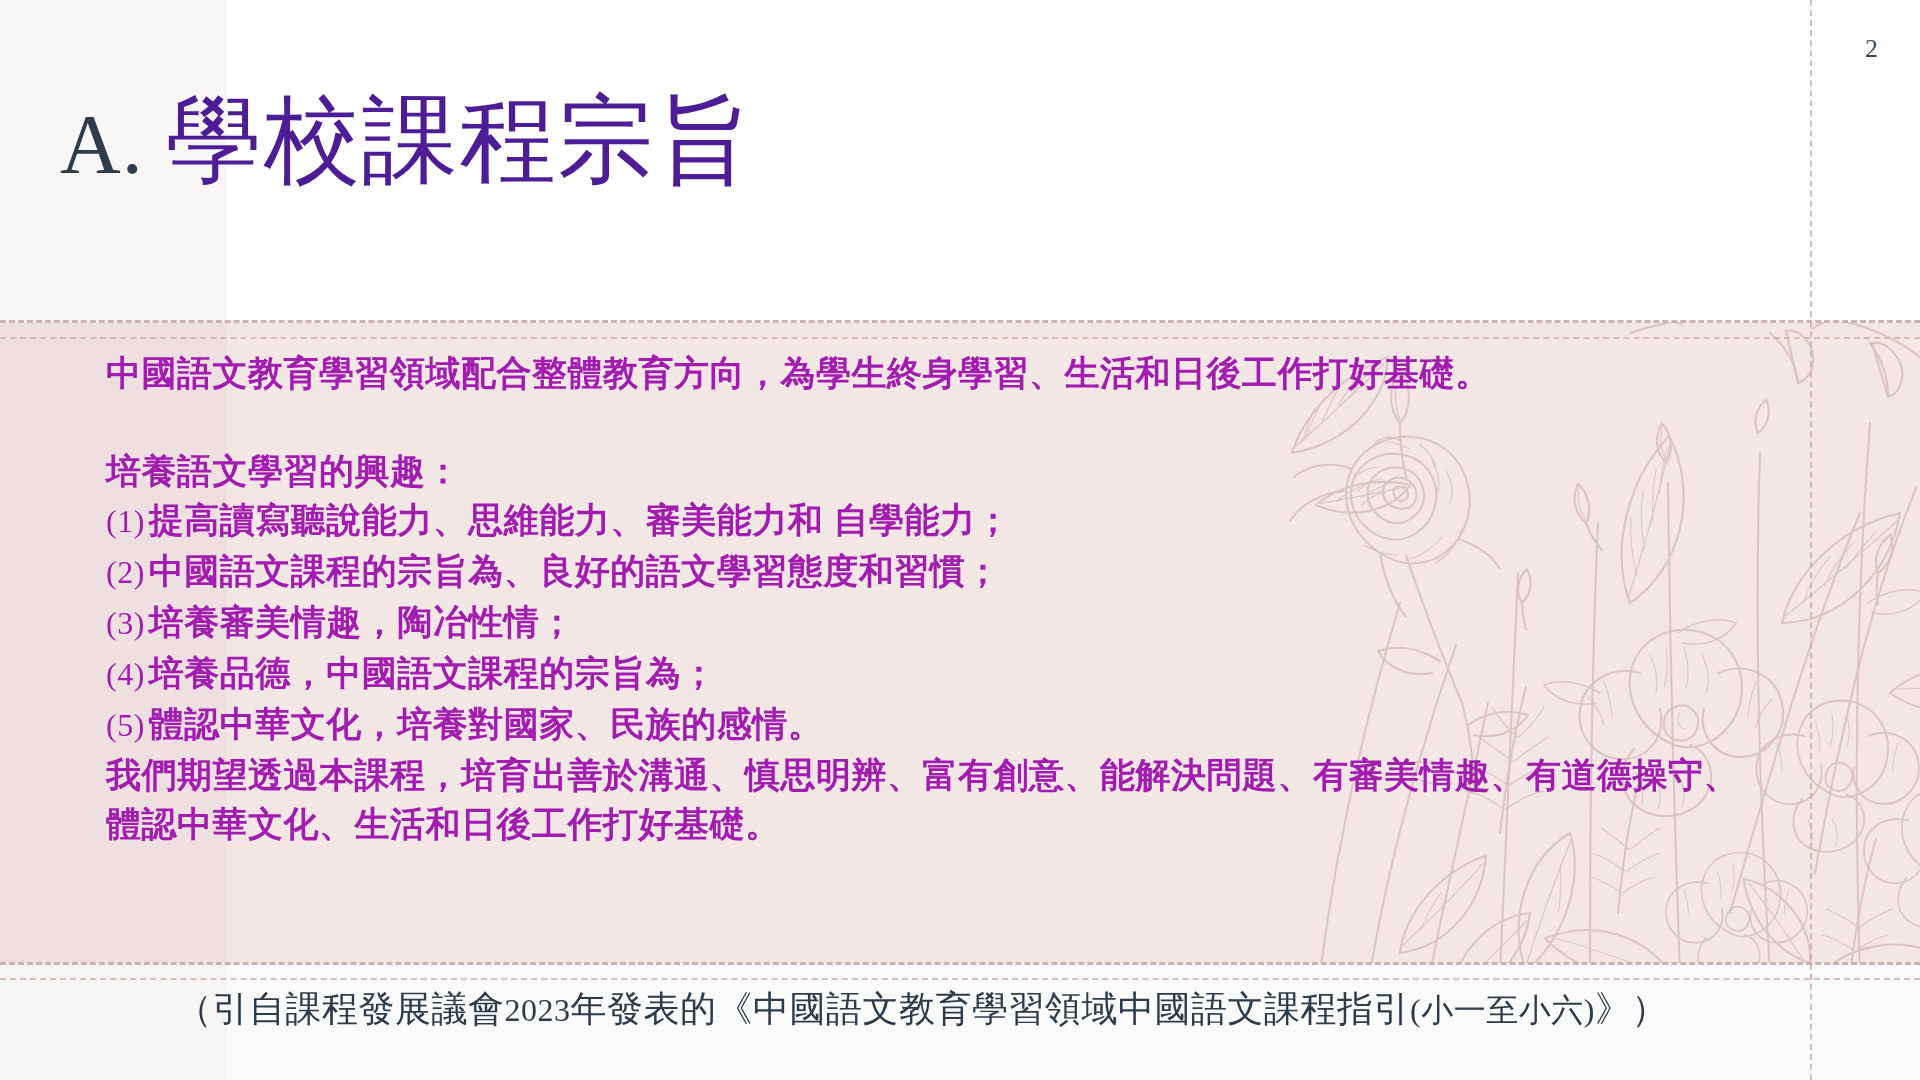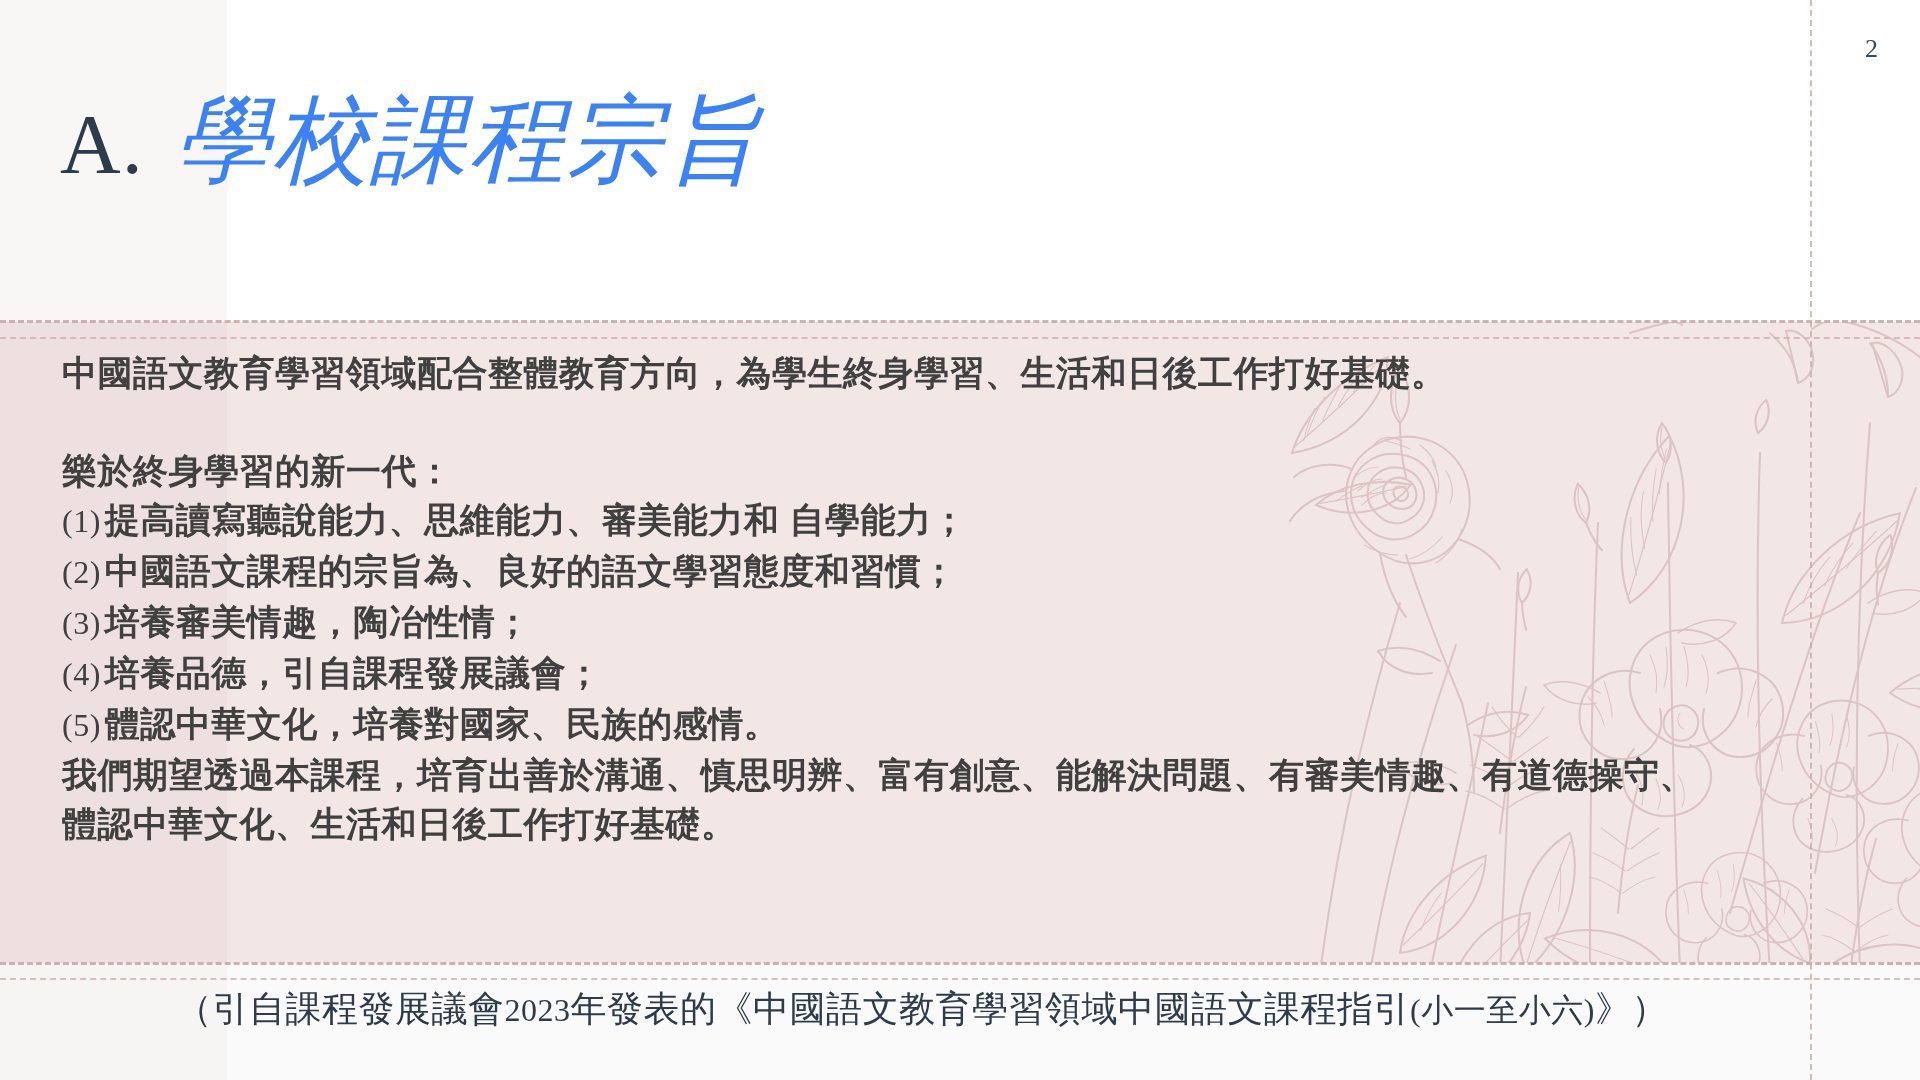--- a/index.html
+++ b/index.html
@@ -110,25 +110,24 @@
     font-family: "Liberation Serif", "DejaVu Serif", serif;
     font-size: 84px;
     font-weight: 400;
     color: #2e3b4b;
     letter-spacing: 1px;
   }
   .title-text {
     font-family: "Liberation Sans", "DejaVu Sans", sans-serif;
     font-size: 96px;
     font-weight: 400;
-    color: #3b82f6;
-    margin-left: 31px;
+    color: #4c1d95;
+    margin-left: 22px;
     letter-spacing: 2px;
     line-height: 1;
-    font-style: italic;
   }
 
   
   .page-number {
     position: absolute;
     right: 42px;
     top: 34px;
     font-family: "Liberation Serif", "DejaVu Serif", serif;
     font-size: 26px;
     color: #3a4757;
@@ -138,24 +137,25 @@
   .body-block {
     position: absolute;
     left: 62px;
     top: 348px;
     width: 1858px;
   }
   .body-line {
     font-family: "Liberation Sans", "DejaVu Sans", sans-serif;
     font-size: 35px;
     font-weight: bold;
-    color: #404040;
+    color: #a21caf;
     line-height: 49px;
     white-space: nowrap;
     letter-spacing: 0.5px;
+    margin-left: 44px;
   }
   .body-line.spacer {
     height: 49px;
   }
   .marker {
     font-family: "Liberation Serif", "DejaVu Serif", serif;
     font-weight: normal;
     font-size: 32px;
     margin-right: 4px;
   }
@@ -463,33 +463,33 @@
     <span class="title-letter">A.</span>
     <span class="title-text">學校課程宗旨</span>
   </div>
 
   <div class="body-block">
 
     <div class="body-line">中國語文教育學習領域配合整體教育方向，為學生終身學習、生活和日後工作打好基礎。</div>
 
     <div class="body-line spacer"></div>
 
-    <div class="body-line">樂於終身學習的新一代：</div>
+    <div class="body-line">培養語文學習的興趣：</div>
 
     <div class="body-line">
       <span class="marker">(1)</span><span>提高讀寫聽說能力、思維能力、審美能力和 自學能力；</span>
     </div>
     <div class="body-line">
       <span class="marker">(2)</span><span>中國語文課程的宗旨為、良好的語文學習態度和習慣；</span>
     </div>
     <div class="body-line">
       <span class="marker">(3)</span><span>培養審美情趣，陶冶性情；</span>
     </div>
     <div class="body-line">
-      <span class="marker">(4)</span><span>培養品德，引自課程發展議會；</span>
+      <span class="marker">(4)</span><span>培養品德，中國語文課程的宗旨為；</span>
     </div>
     <div class="body-line">
       <span class="marker">(5)</span><span>體認中華文化，培養對國家、民族的感情。</span>
     </div>
 
     <div class="body-line">我們期望透過本課程，培育出善於溝通、慎思明辨、富有創意、能解決問題、有審美情趣、有道德操守、</div>
     <div class="body-line">體認中華文化、生活和日後工作打好基礎。</div>
   </div>
 
   <div class="footer">

